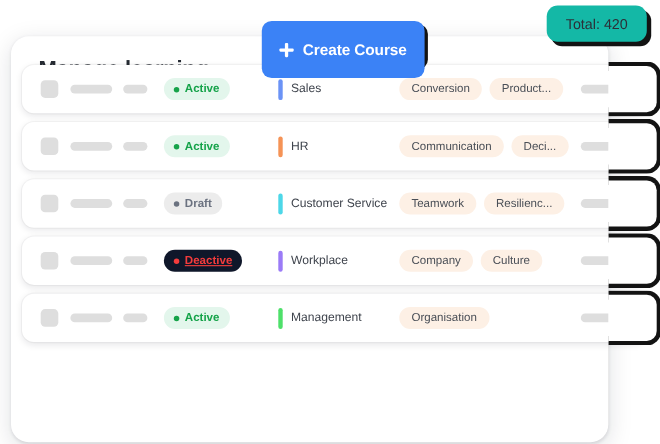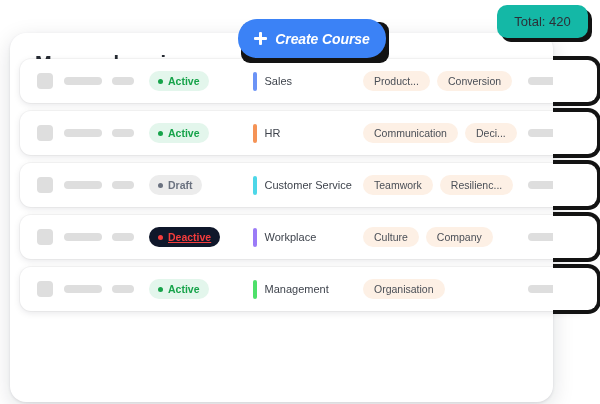--- a/index.html
+++ b/index.html
@@ -148,35 +148,34 @@
   .create-shadow {
     position: absolute;
     left: 3px; top: 3px;
     width: 148px; height: 41px;
     border-radius: 9px;
     background: #131313;
   }
   .create-btn {
     position: relative;
     width: 148px;
-    height: 39px;
+    height: 52px;
     border: none;
-    border-radius: 19px;
+    border-radius: 9px;
     background: #3b82f6;
     color: #ffffff;
     font-family: "Liberation Sans", sans-serif;
     font-size: 14px;
     font-weight: 700;
     letter-spacing: -0.1px;
     display: flex;
     align-items: center;
     justify-content: center;
     gap: 8px;
     cursor: pointer;
-    font-style: italic;
   }
   .plus {
     position: relative;
     width: 13px; height: 13px;
     flex: none;
   }
   .plus::before, .plus::after {
     content: "";
     position: absolute;
     background: #ffffff;
@@ -228,22 +227,22 @@
         <span class="status active">
           <span class="dot"></span>
           <span>Active</span>
         </span>
       </div>
       <div class="cat-cell">
         <span class="cat-bar" style="background:#6b93f6"></span>
         <span class="cat-label">Sales</span>
       </div>
       <div class="tags-cell">
+        <span class="tag">Conversion</span>
         <span class="tag">Product...</span>
-        <span class="tag">Conversion</span>
       </div>
       <div class="end-cell">
         <div class="sk sk-bar-end"></div>
       </div>
     </div>
 
     <div class="row">
       <div class="row-overflow-fill"></div>
       <div class="row-overflow"></div>
       <div class="sk sk-sq"></div>
@@ -303,22 +302,22 @@
         <span class="status deactive">
           <span class="dot"></span>
           <span>Deactive</span>
         </span>
       </div>
       <div class="cat-cell">
         <span class="cat-bar" style="background:#9b7bf7"></span>
         <span class="cat-label">Workplace</span>
       </div>
       <div class="tags-cell">
+        <span class="tag">Company</span>
         <span class="tag">Culture</span>
-        <span class="tag">Company</span>
       </div>
       <div class="end-cell">
         <div class="sk sk-bar-end"></div>
       </div>
     </div>
 
     <div class="row">
       <div class="row-overflow-fill"></div>
       <div class="row-overflow"></div>
       <div class="sk sk-sq"></div>

